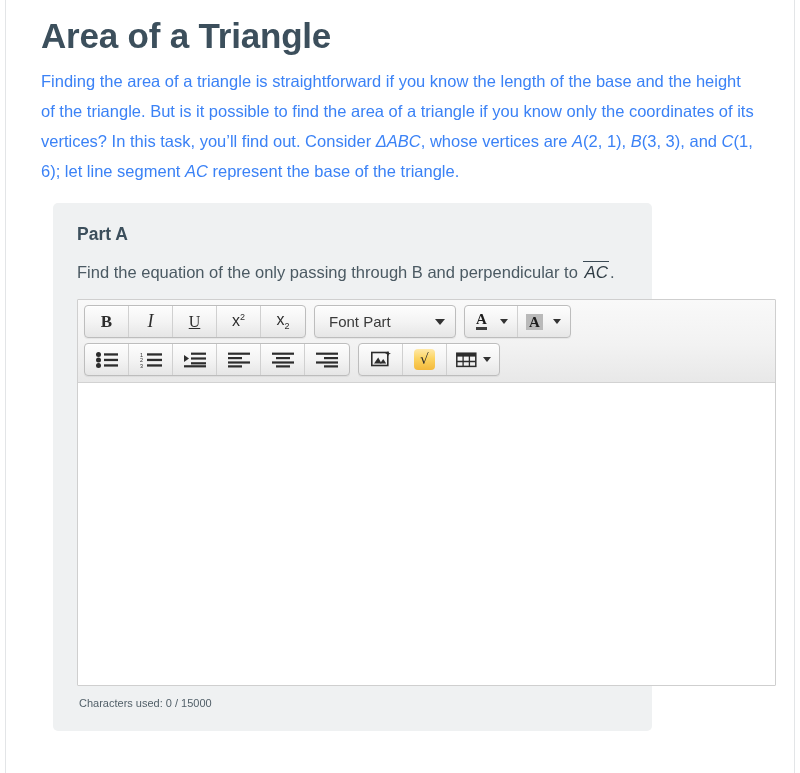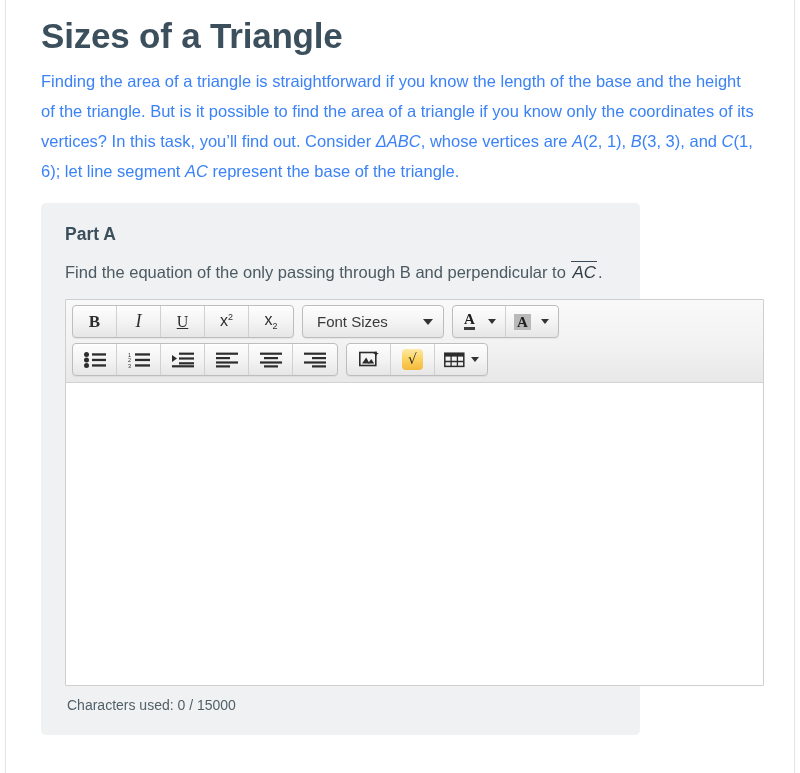--- a/index.html
+++ b/index.html
@@ -44,21 +44,21 @@
     margin: 9px 0 0 0;
     width: 716px;
     font-size: 16.5px;
     line-height: 30px;
     color: #3b82f6;
   }
   .intro i { font-style: italic; }
 
   
   .part-panel {
-    margin: 17px 0 0 0;
+    margin: 17px 0 0 12px;
     width: 599px;
     background: #eff1f2;
     border-radius: 5px;
     padding: 19px 22px 22px 24px;
   }
   .part-heading {
     margin: 0;
     font-size: 17.5px;
     font-weight: bold;
     color: #3c4f5c;
@@ -229,31 +229,31 @@
     resize: none;
     outline: none;
     padding: 10px 12px;
     font-size: 15px;
     color: #333;
     font-family: "Liberation Sans", sans-serif;
   }
 
   .char-count {
     margin: 11px 0 0 2px;
-    font-size: 14px;
+    font-size: 11px;
     color: #515f68;
   }
 </style>
 </head>
 <body>
 
 <div class="task-wrap">
   <div class="content">
 
-    <h1 class="page-title">Sizes of a Triangle</h1>
+    <h1 class="page-title">Area of a Triangle</h1>
 
     <p class="intro"><span>Finding the area of a triangle is straightforward if you know the length of the base and the height of the triangle. But is it possible to find the area of a triangle if you know only the coordinates of its vertices? In this task, you’ll find out. Consider </span><i>ΔABC</i><span>, whose vertices are </span><i>A</i><span>(2, 1), </span><i>B</i><span>(3, 3), and </span><i>C</i><span>(1, 6); let line segment </span><i>AC</i><span> represent the base of the triangle.</span></p>
 
     <div class="part-panel">
 
       <div class="part-heading">Part A</div>
 
       <div class="part-prompt">
         <span>Find the equation of the only passing through B and perpendicular to </span><span class="overline">AC</span><span>.</span>
       </div>
@@ -276,21 +276,21 @@
               </div>
               <div class="btn">
                 <span class="sup-wrap">x<sup>2</sup></span>
               </div>
               <div class="btn">
                 <span class="sub-wrap">x<sub>2</sub></span>
               </div>
             </div>
 
             <div class="select-group">
-              <span class="select-label">Font Sizes</span>
+              <span class="select-label">Font Part</span>
               <span class="caret"></span>
             </div>
 
             <div class="color-group">
               <div class="color-btn">
                 <span class="glyph-A">A</span>
               </div>
               <span class="caret-sm"></span>
               <div class="divider-v"></div>
               <div class="color-btn">

